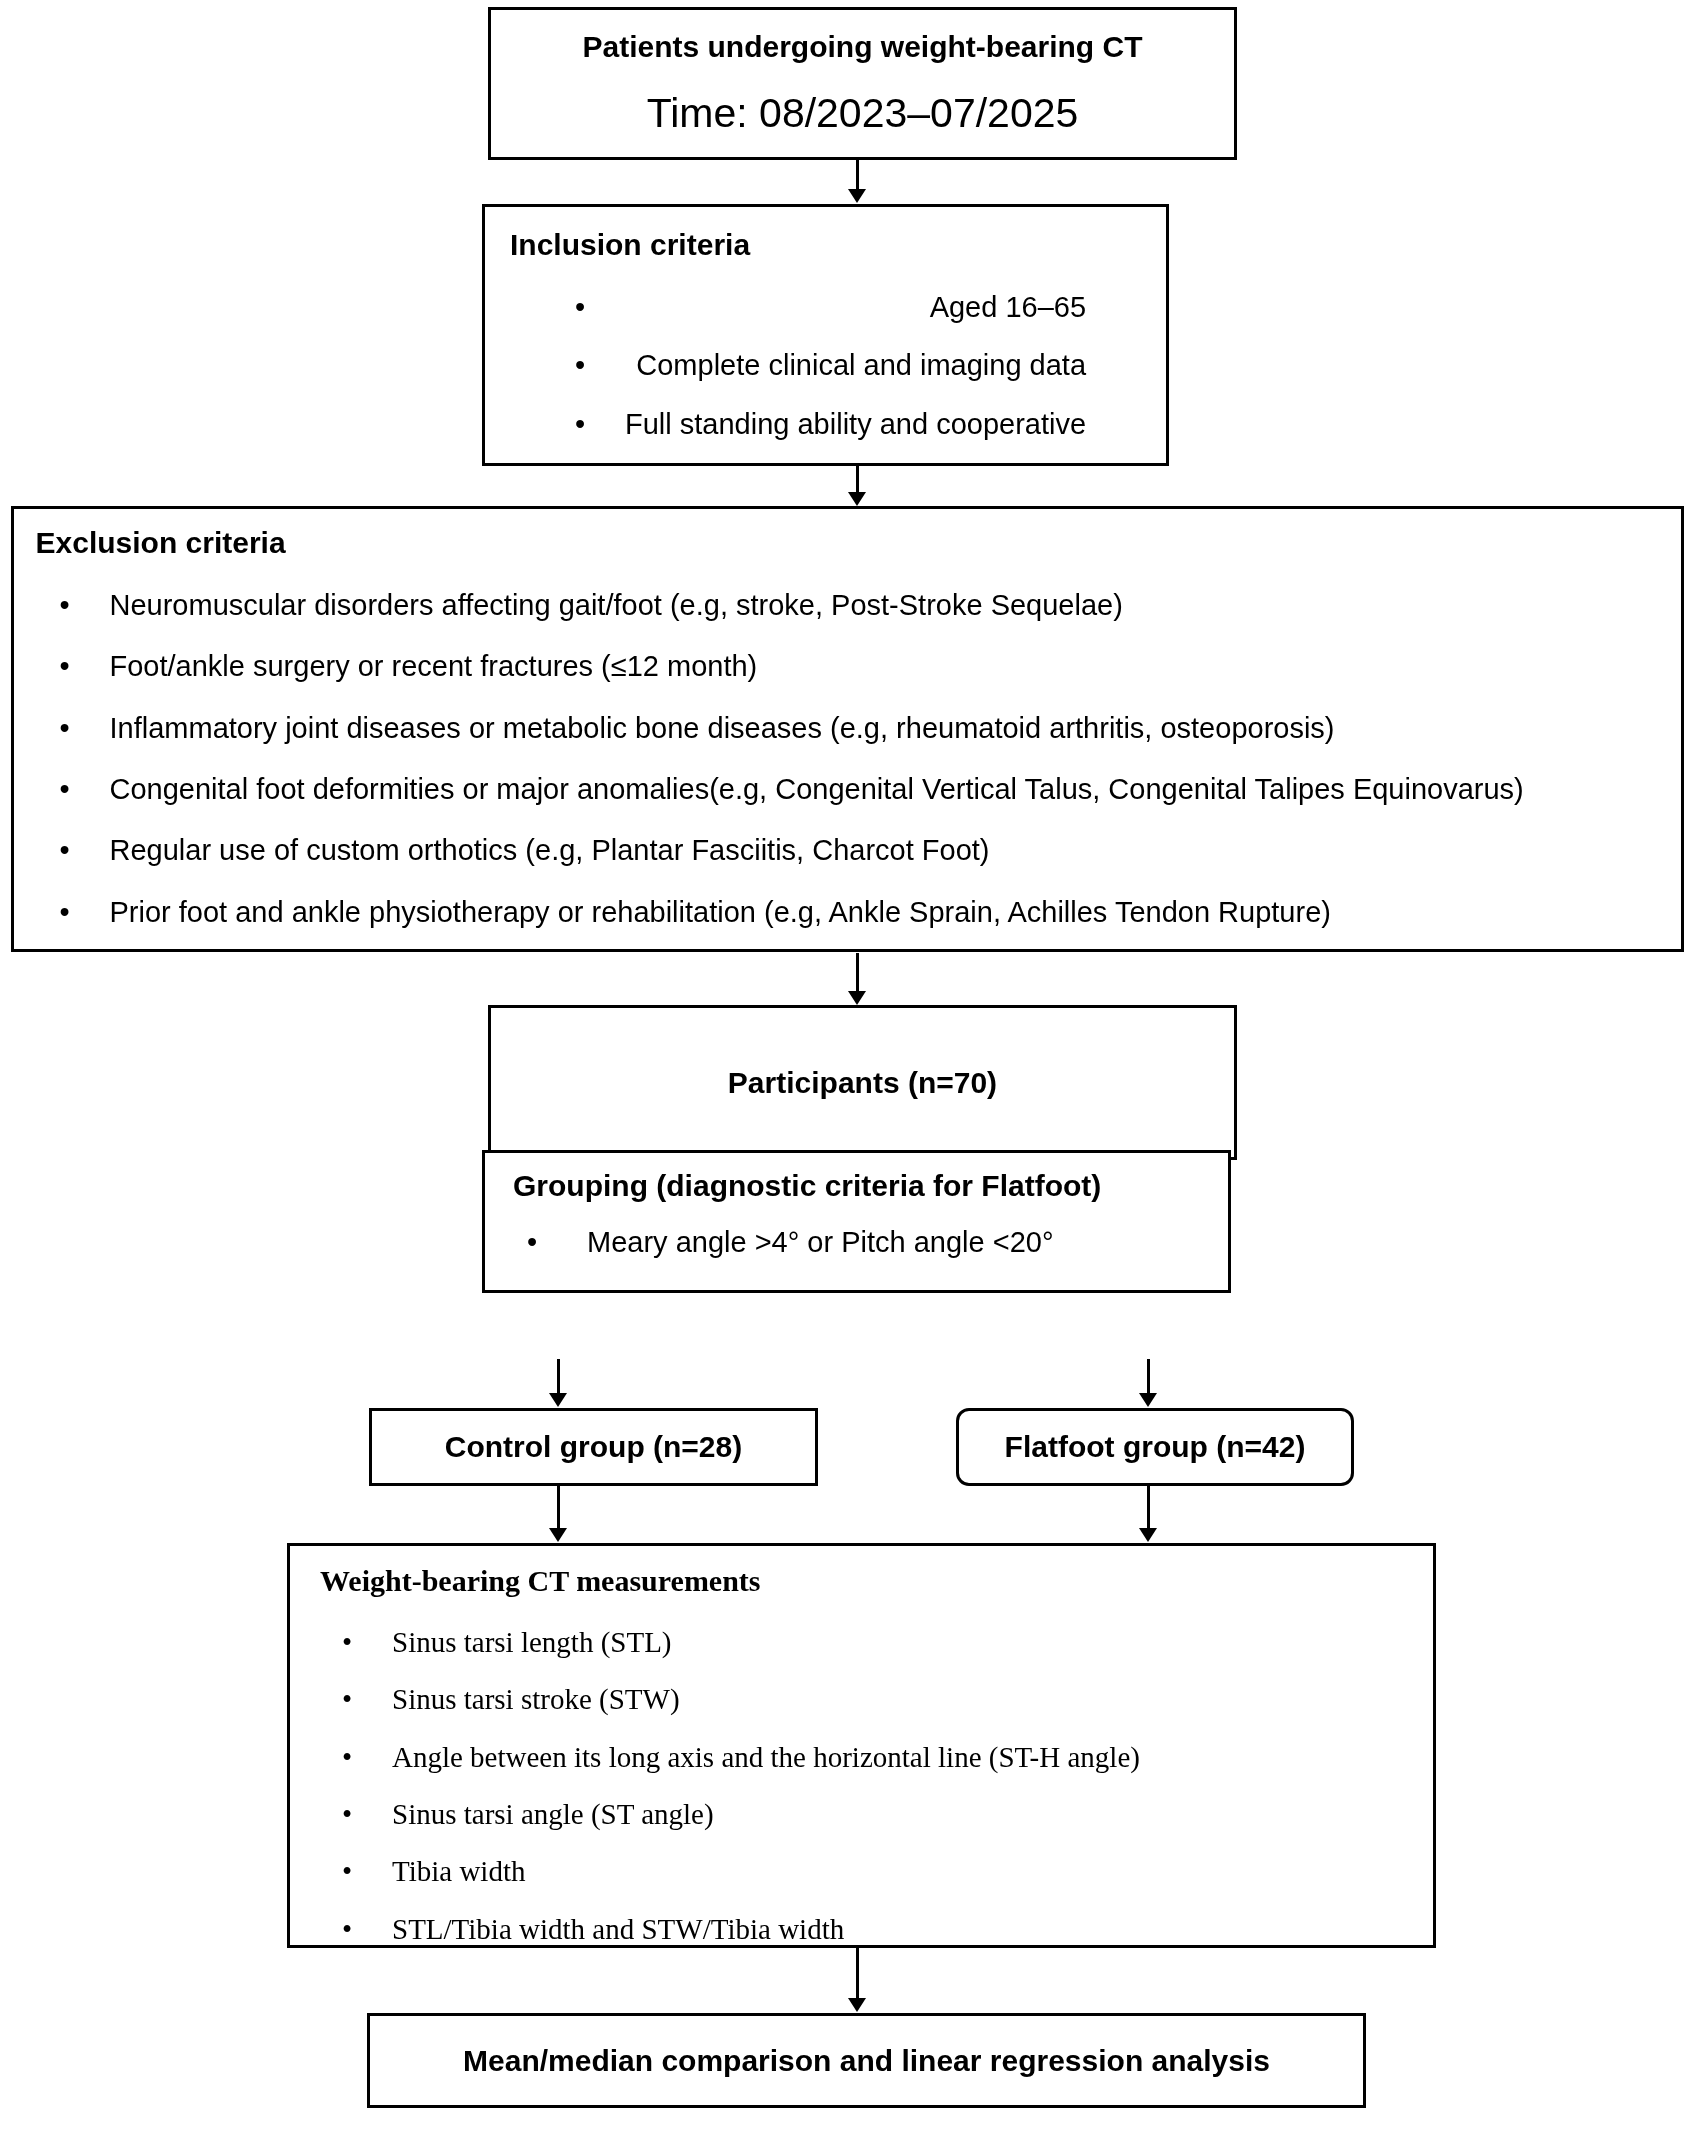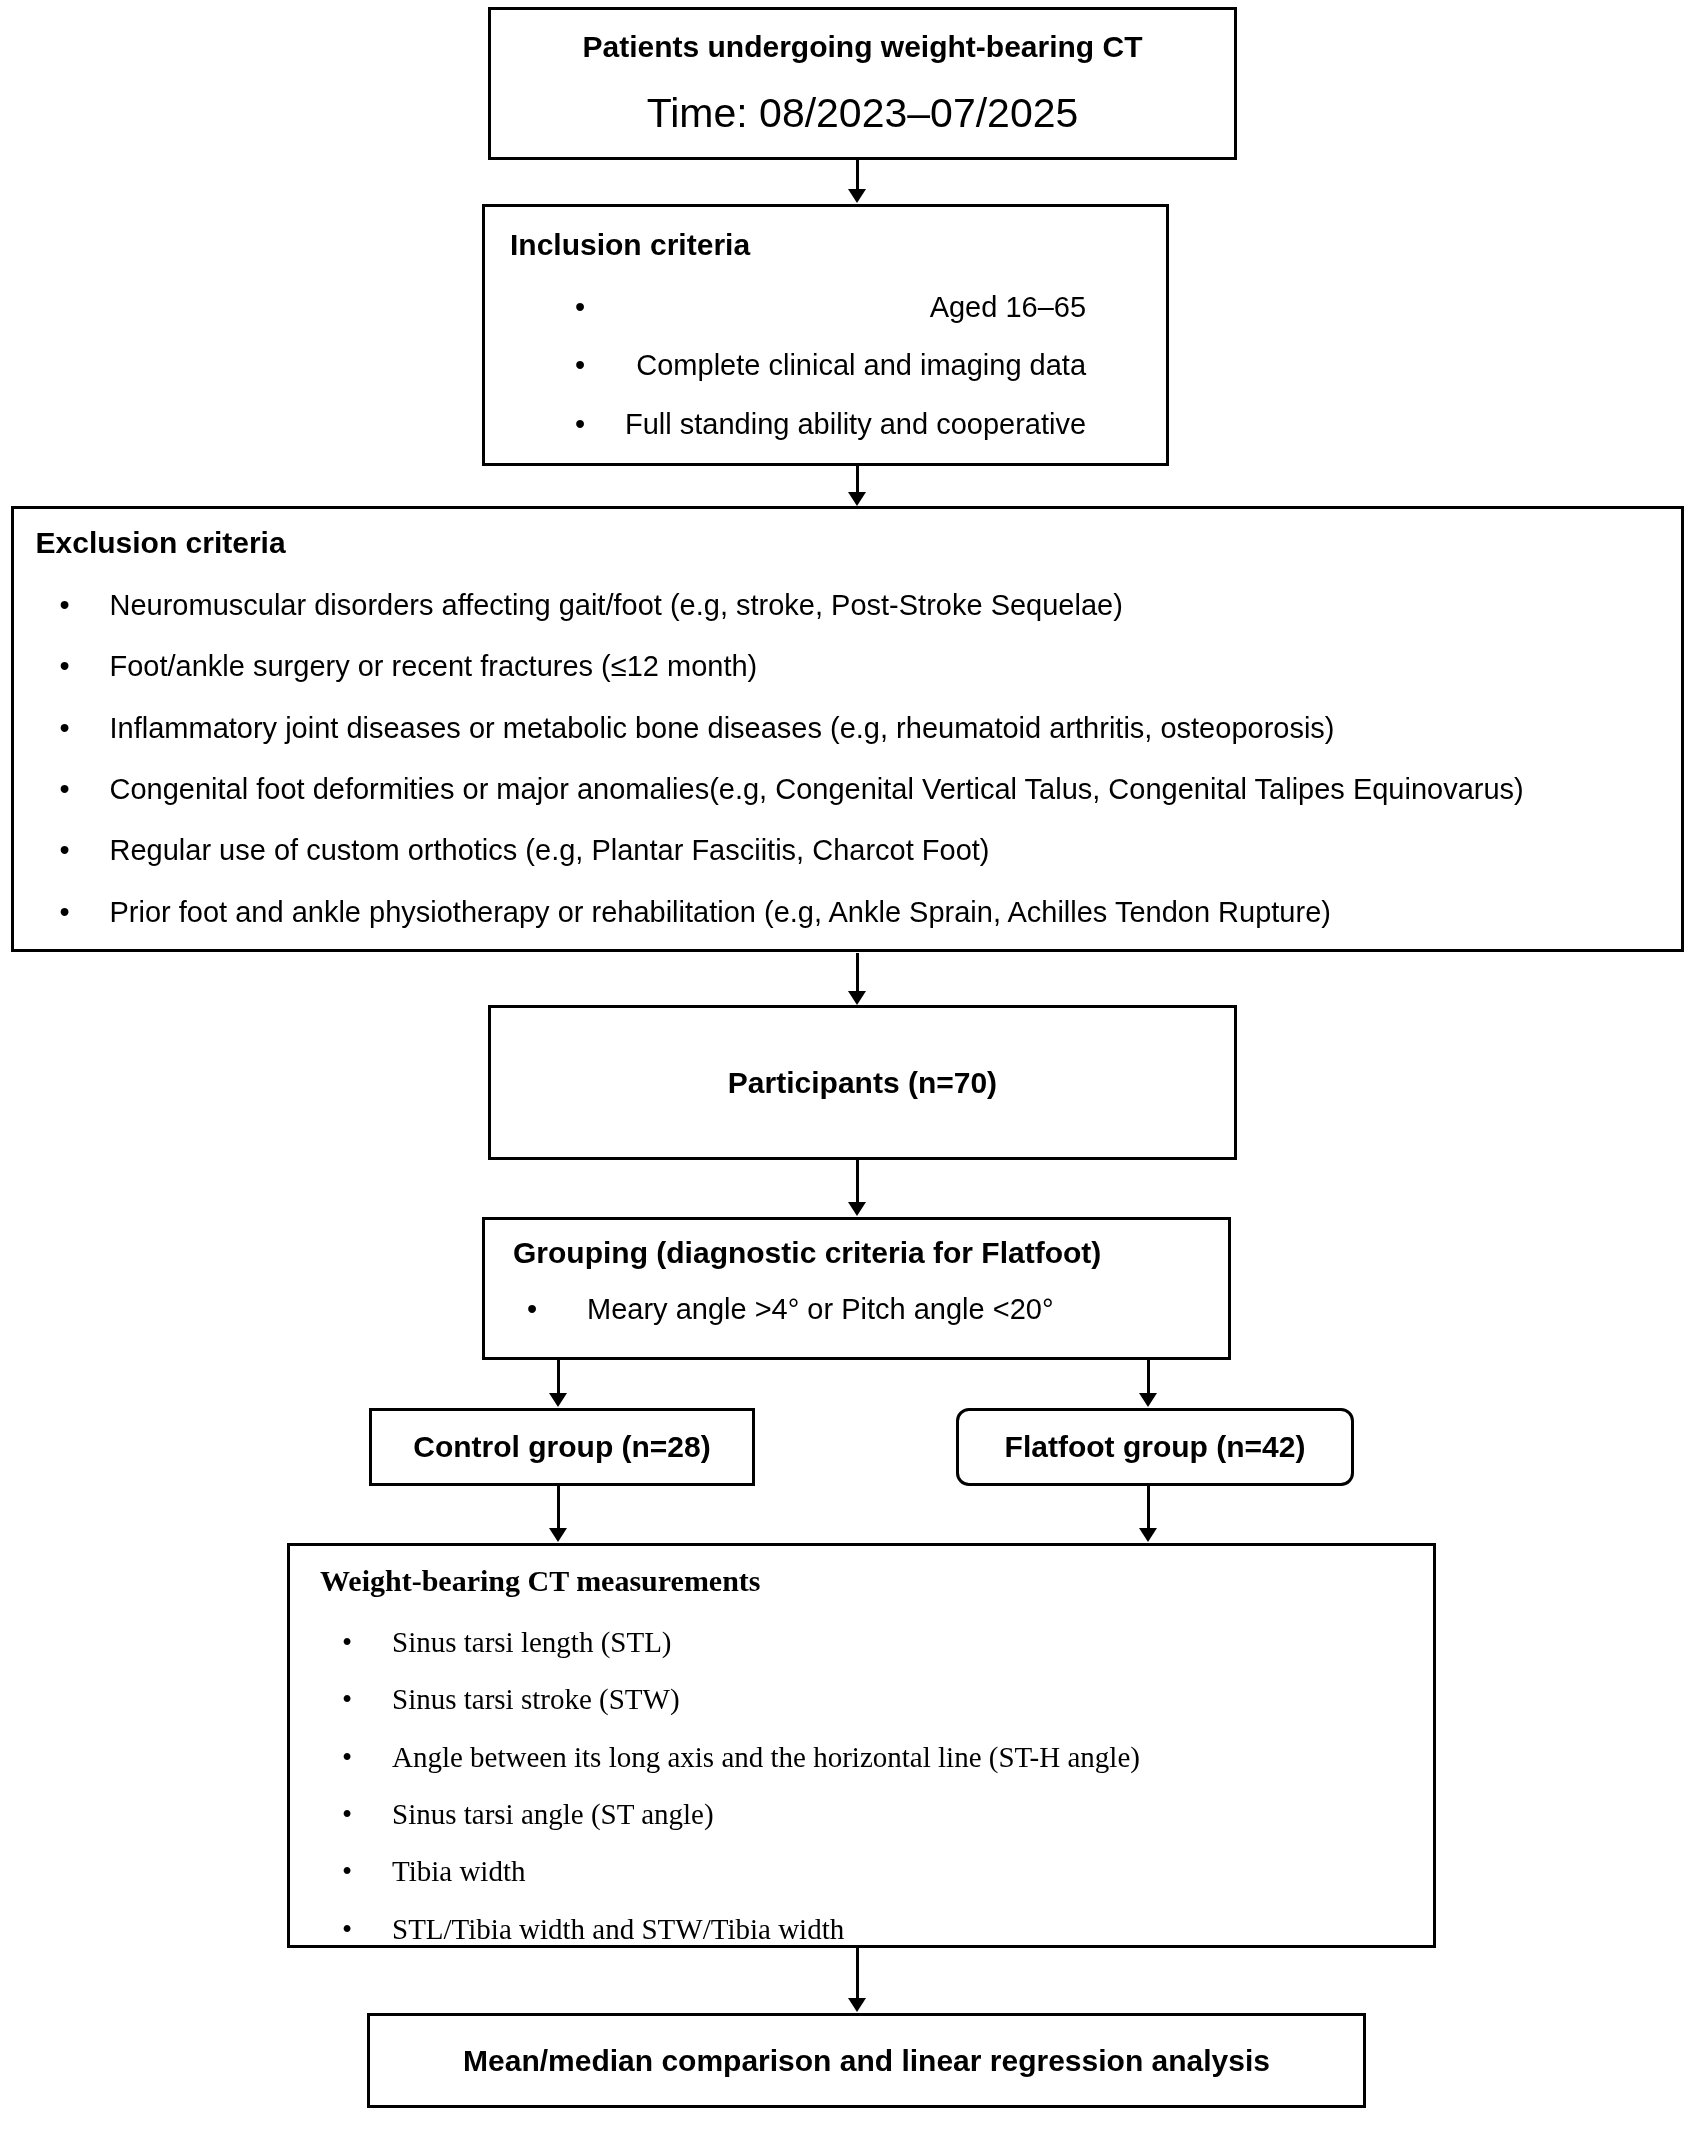--- a/index.html
+++ b/index.html
@@ -167,41 +167,41 @@
 
   <div class="box ctr" style="left:482px; top:1005px; width:749px; height:155px;">
     <div class="ttl">Participants (n=70)</div>
   </div>
 
   <div class="arrow" style="left:857px; top:1160px; height:57px;">
     <div class="shaft" style="height:42px;"></div>
     <div class="head" style="top:42px;"></div>
   </div>
 
-  <div class="box" style="left:482px; top:1217px; width:749px; height:143px;padding-left:48px;">
+  <div class="box" style="left:482px; top:1150px; width:749px; height:143px;padding-left:48px;">
     <div class="hdr-left" style="left:28px; top:14.7px;">Grouping (diagnostic criteria for Flatfoot)</div>
     <ul class="bullets" style="left:42px; top:73px;">
       <li style="padding-left:60px;">
         <span class="bul">•</span>
         <span>Meary angle &gt;4° or Pitch angle &lt;20°</span>
       </li>
     </ul>
   </div>
 
   <div class="arrow" style="left:558px; top:1359px; height:48px;">
     <div class="shaft" style="height:34px;"></div>
     <div class="head" style="top:34px;"></div>
   </div>
 
   <div class="arrow" style="left:1148px; top:1359px; height:48px;">
     <div class="shaft" style="height:34px;"></div>
     <div class="head" style="top:34px;"></div>
   </div>
 
-  <div class="box ctr" style="left:363px; top:1408px; width:386px; height:78px;">
+  <div class="box ctr" style="left:363px; top:1408px; width:449px; height:78px;">
     <div class="ttl">Control group (n=28)</div>
   </div>
 
   <div class="box ctr" style="left:950px; top:1408px; width:398px; height:78px;border-radius:13px;">
     <div class="ttl">Flatfoot group (n=42)</div>
   </div>
 
   <div class="arrow" style="left:558px; top:1485px; height:58px;">
     <div class="shaft" style="height:43px;"></div>
     <div class="head" style="top:43px;"></div>

